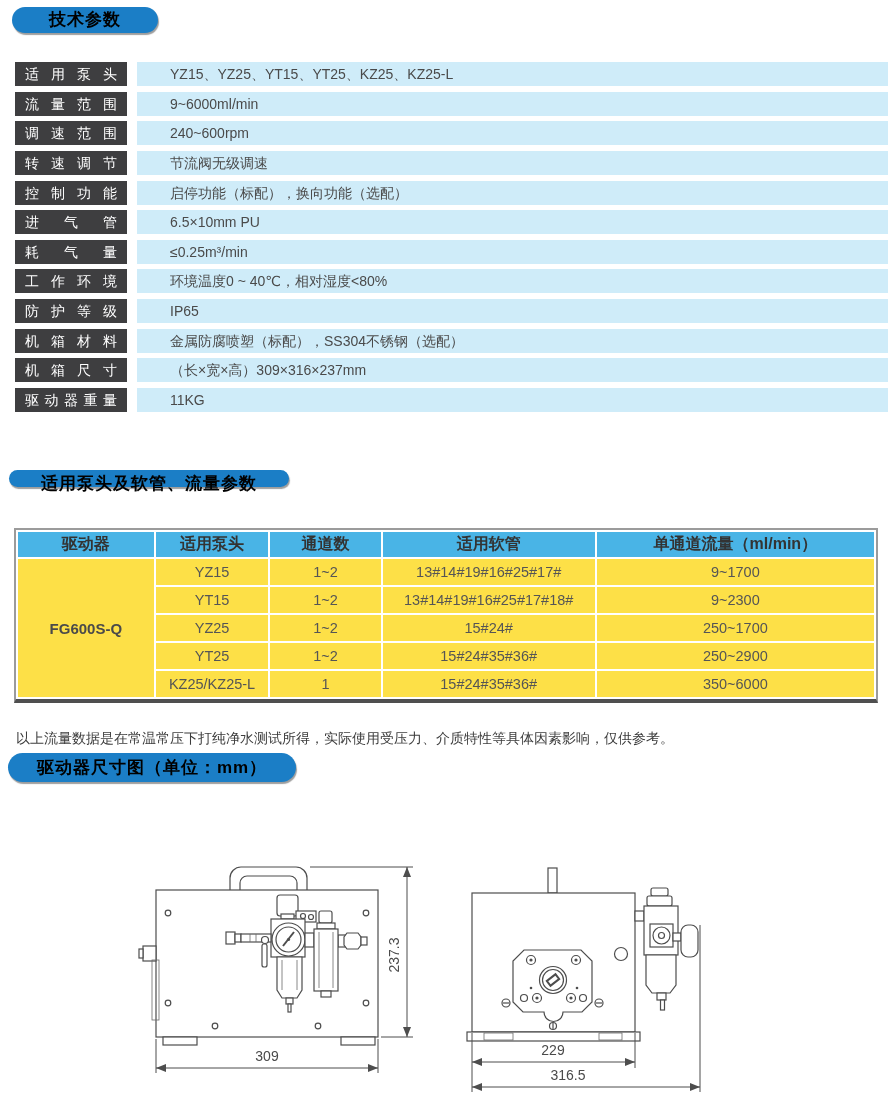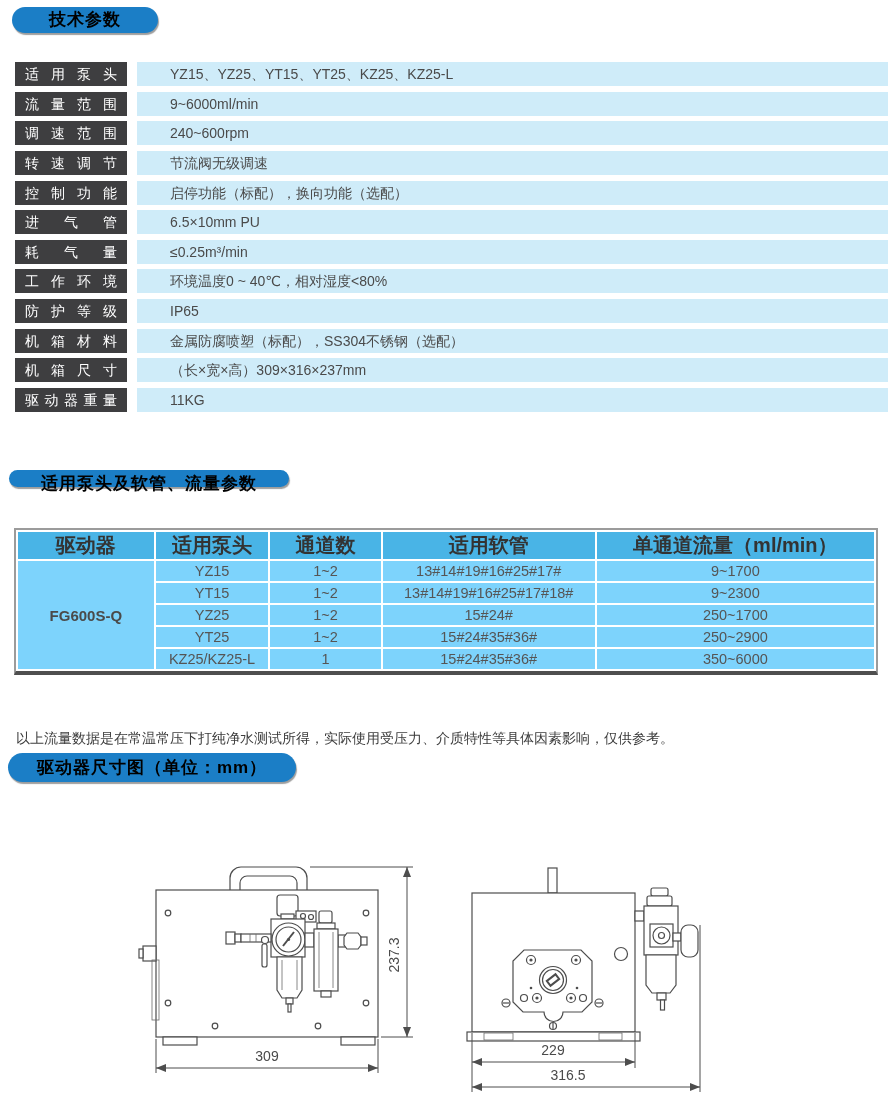--- a/index.html
+++ b/index.html
@@ -31,26 +31,26 @@
     padding-left:33px;white-space:nowrap;overflow:hidden;
   }
 
   
   #table-wrap{
     position:absolute;left:14px;top:528px;width:864px;box-sizing:border-box;
     border:2px solid #9b9b9b;border-bottom:4px solid #4f4f4f;background:#ffffff;
   }
   #pump-table{width:100%;border-collapse:separate;border-spacing:2px;}
   #pump-table th{
-    background:#49b4e6;color:#333333;font-size:20px;font-weight:600;
+    background:#49b4e6;color:#333333;font-size:16px;font-weight:600;
     height:25px;padding:0 4px;white-space:nowrap;
   }
   #pump-table td{
-    background:#7dd3fc;color:#555555;font-size:14.5px;text-align:center;
-    height:20px;padding:0 0;white-space:nowrap;
+    background:#fde047;color:#555555;font-size:14.5px;text-align:center;
+    height:26px;padding:0 0;white-space:nowrap;
   }
   #pump-table td.driver-cell{font-weight:700;color:#4a4a4a;font-size:15px;}
 
   #note{position:absolute;left:16px;top:716px;width:860px;font-size:14px;color:#3c3c3c;}
 
   #drawings{position:absolute;left:0;top:840px;}
   .tline{stroke:#4d4d4d;stroke-width:1.2;fill:none;}
   .tfill{stroke:#4d4d4d;stroke-width:1.2;fill:#ffffff;}
   .thin{stroke:#6a6a6a;stroke-width:.8;fill:none;}
   .dim{stroke:#4d4d4d;stroke-width:1;fill:none;}

